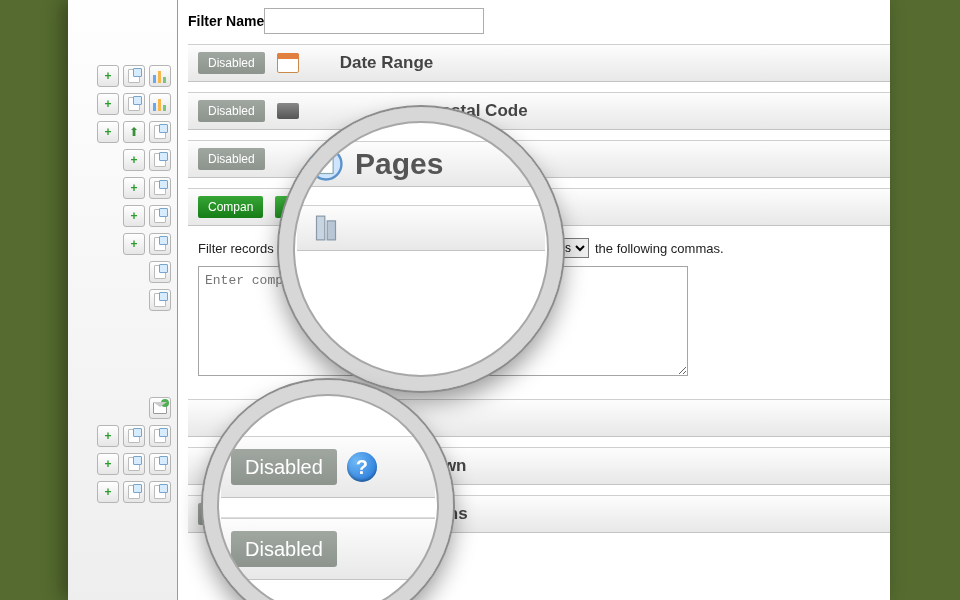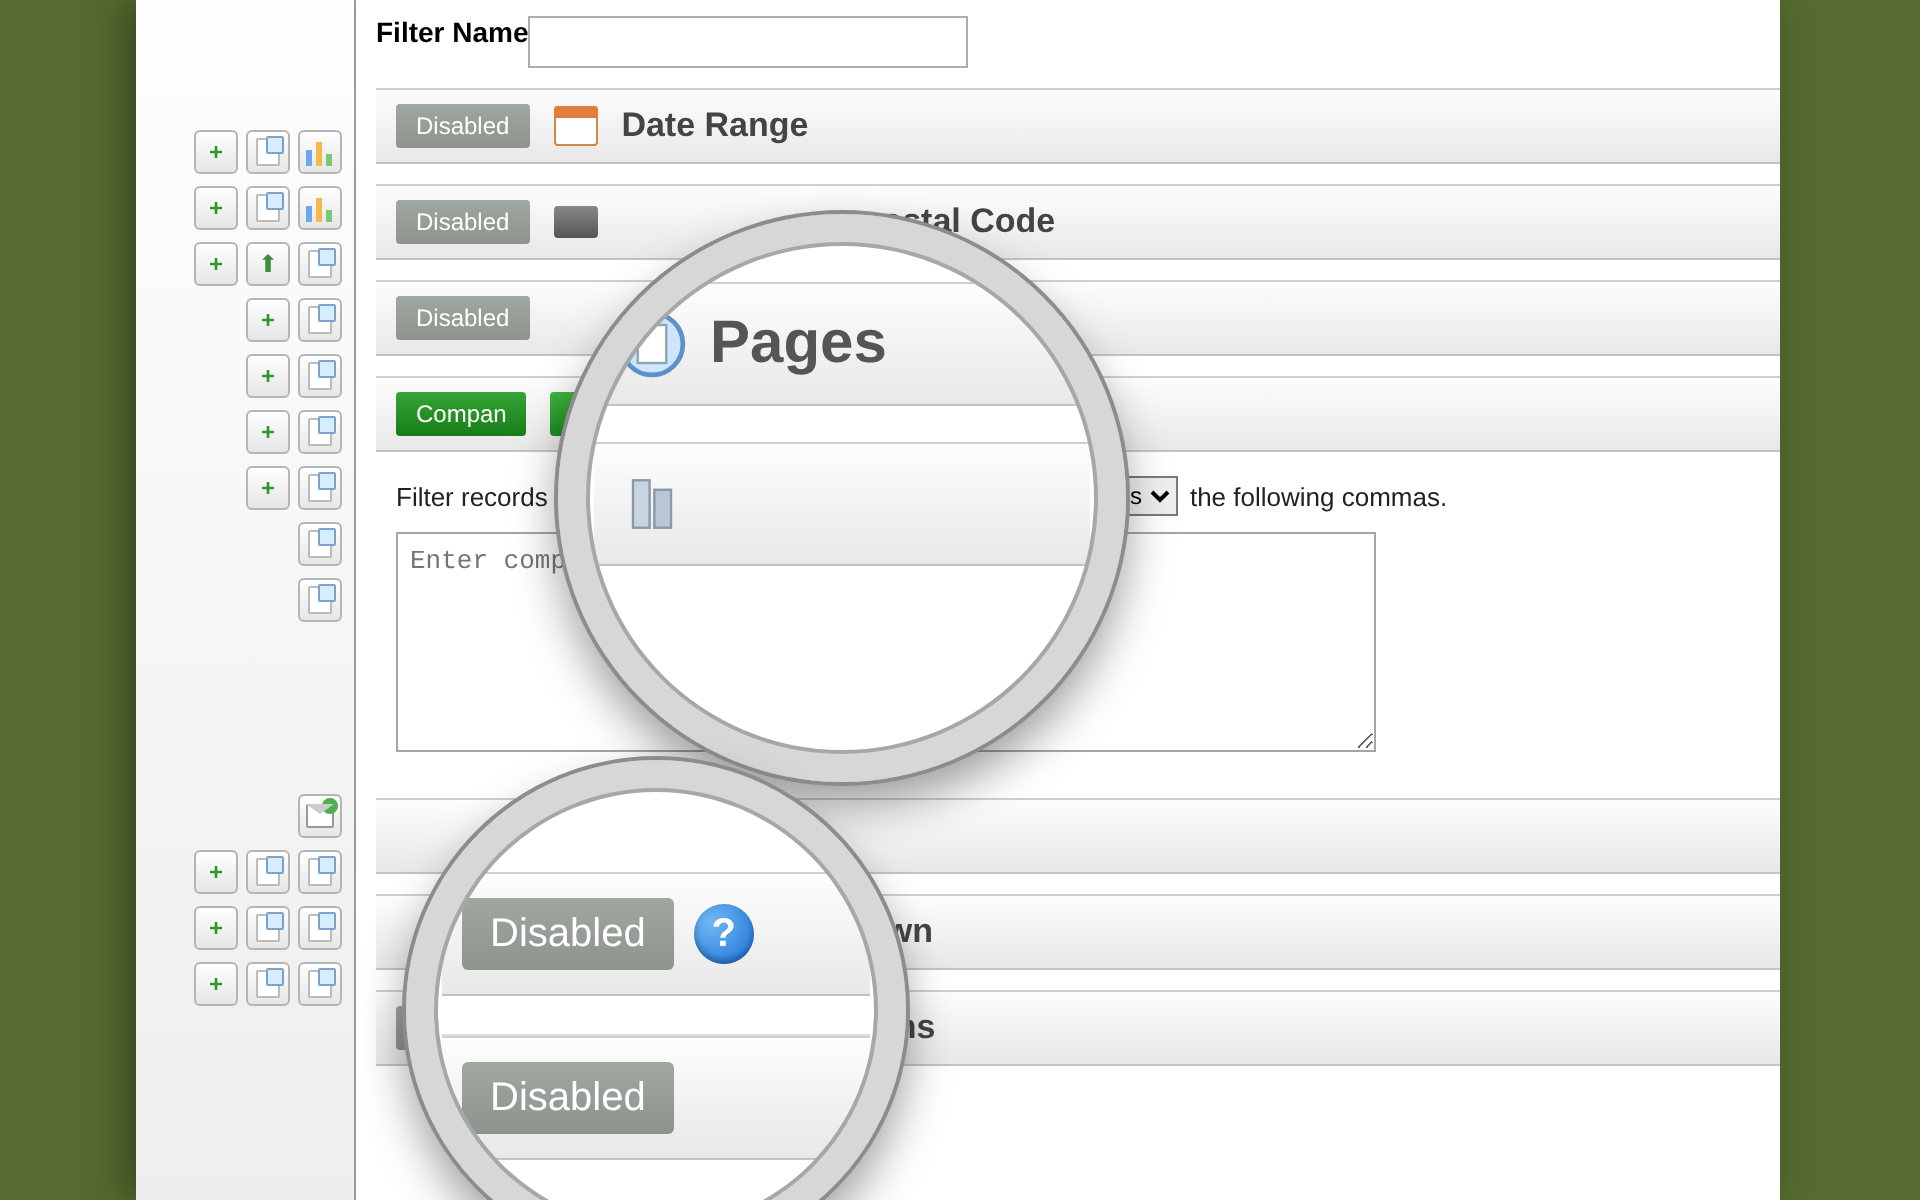--- a/index.html
+++ b/index.html
@@ -51,21 +51,21 @@
   .barchart span{position:absolute;bottom:3px;left:13px;width:3px;height:6px;background:#7ac77a;}
   .uparrow { color:#3a8f3a; }
   .envelope { position:relative; }
   .envelope::before{content:'';position:absolute;inset:4px 3px;background:#fff;border:1px solid #999;border-radius:1px;}
   .envelope::after{content:'';position:absolute;left:3px;right:3px;top:4px;height:0;border-left:7px solid transparent;border-right:7px solid transparent;border-top:5px solid #ccc;}
   .envelope .dot{position:absolute;right:1px;top:1px;width:8px;height:8px;background:#4caf50;border-radius:50%;}
   .sidebar-gap { height: 80px; }
 
   
   .main { flex:1; padding: 4px 0 0 10px; position:relative; }
-  .name-row { display:flex; align-items:flex-start; gap:0; padding: 4px 0 10px 0; }
+  .name-row { display:flex; align-items:center; gap:0; padding: 4px 0 10px 0; }
   .name-row label { font-weight:bold; font-size:14px; }
   .name-input { width:220px; height:26px; border:1px solid #adadad; padding:2px 6px; }
 
   .filter-bar {
     height: 38px;
     background: linear-gradient(#fdfdfd, #e8e8e8);
     border-top: 1px solid #cfcfcf;
     border-bottom: 1px solid #c3c3c3;
     display:flex; align-items:center; gap:12px;
     padding: 0 10px;
@@ -77,21 +77,21 @@
     font-size: 12px; color:#fff; font-weight:500;
     border-radius:2px;
     cursor:pointer;
   }
   .badge.disabled { background: linear-gradient(#a0a6a0,#8d948d); }
   .badge.enabled  { background: linear-gradient(#35a535,#177d17); }
   .filter-bar .extra-sq {
     width:22px; height:22px; background: linear-gradient(#3fb43f,#1e8a1e); border-radius:2px;
   }
   .ficon { width:22px; height:22px; display:inline-flex; align-items:center; justify-content:center; }
-  .flabel { font-size: 17px; font-weight:bold; color:#444; }
+  .flabel { font-size: 17px; font-weight:bold; color:#444;margin-left:29px; }
 
   .sentence { padding: 2px 10px 8px 10px; font-size:13px; color:#222; display:flex; flex-wrap:wrap; align-items:center; gap:6px; }
   .sentence select { border:1px solid #7a7a7a; font-size:12px; height:20px; }
 
   .company-textarea {
     margin: 0 10px 14px 10px;
     width: 490px; height: 110px;
     border:1px solid #a5a5a5;
     padding:6px;
     font-family: "Courier New", monospace;
@@ -116,21 +116,21 @@
     pointer-events:none;
   }
   .lens-top { left:279px; top:107px; width:284px; height:284px; }
   .lens-bottom { left:203px; top:380px; width:250px; height:250px; }
   .lens-inner { position:absolute; inset:18px; }
   .lens .row {
     background: linear-gradient(#fdfdfd, #e8e8e8);
     border-top:1px solid #cfcfcf; border-bottom:1px solid #c3c3c3;
     display:flex; align-items:center; padding-left:10px; gap:10px;
   }
-  .lens-top .row { height:62px; margin-bottom:18px; }
+  .lens-top .row { height:46px; margin-bottom:18px; }
   .lens-bottom .row { height:62px; margin-bottom:14px; }
   .big-label { font-size:30px; font-weight:bold; color:#555; }
   .big-badge {
     height:36px; padding:0 14px; font-size:20px; color:#fff; display:inline-flex; align-items:center; border-radius:3px;
     background: linear-gradient(#a0a6a0,#8d948d);
   }
   .help-circle {
     width:30px;height:30px;border-radius:50%;
     background: radial-gradient(circle at 30% 30%, #6fb8f5, #1a6fd6);
     color:#fff; font-weight:bold; font-size:20px;

